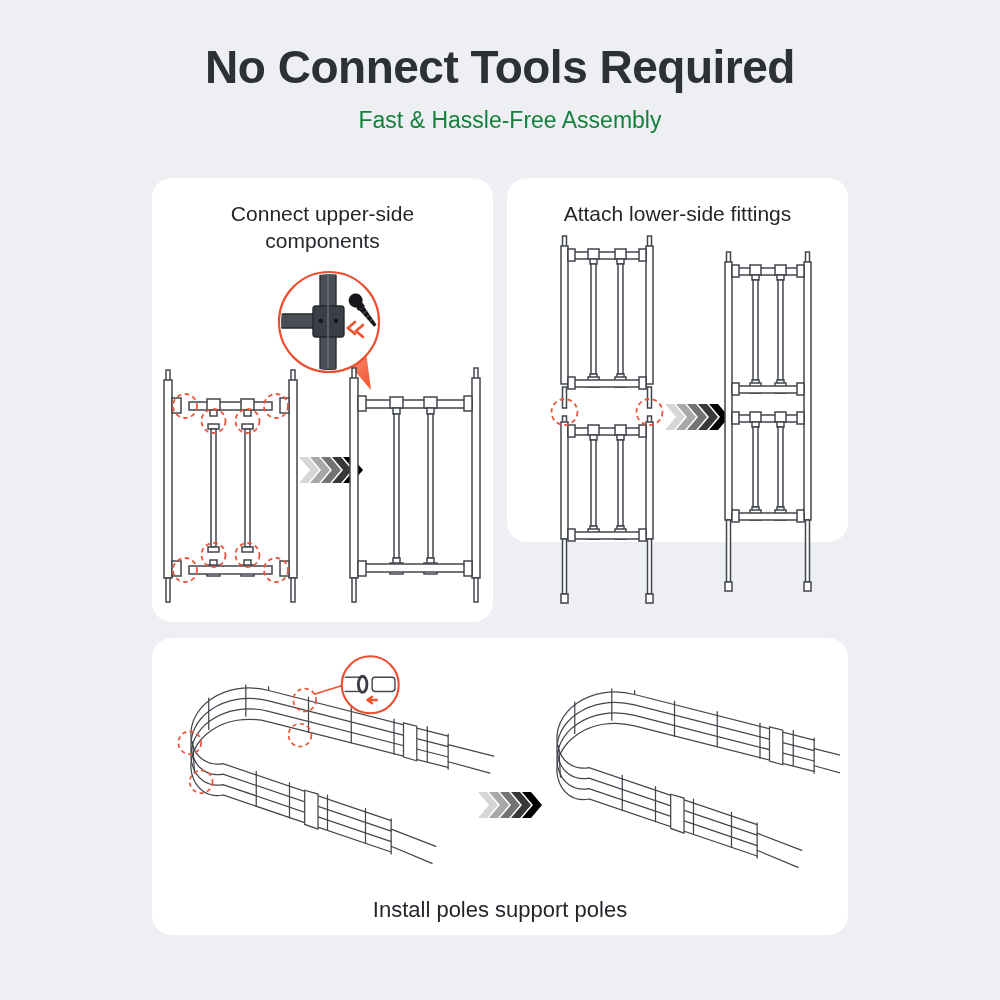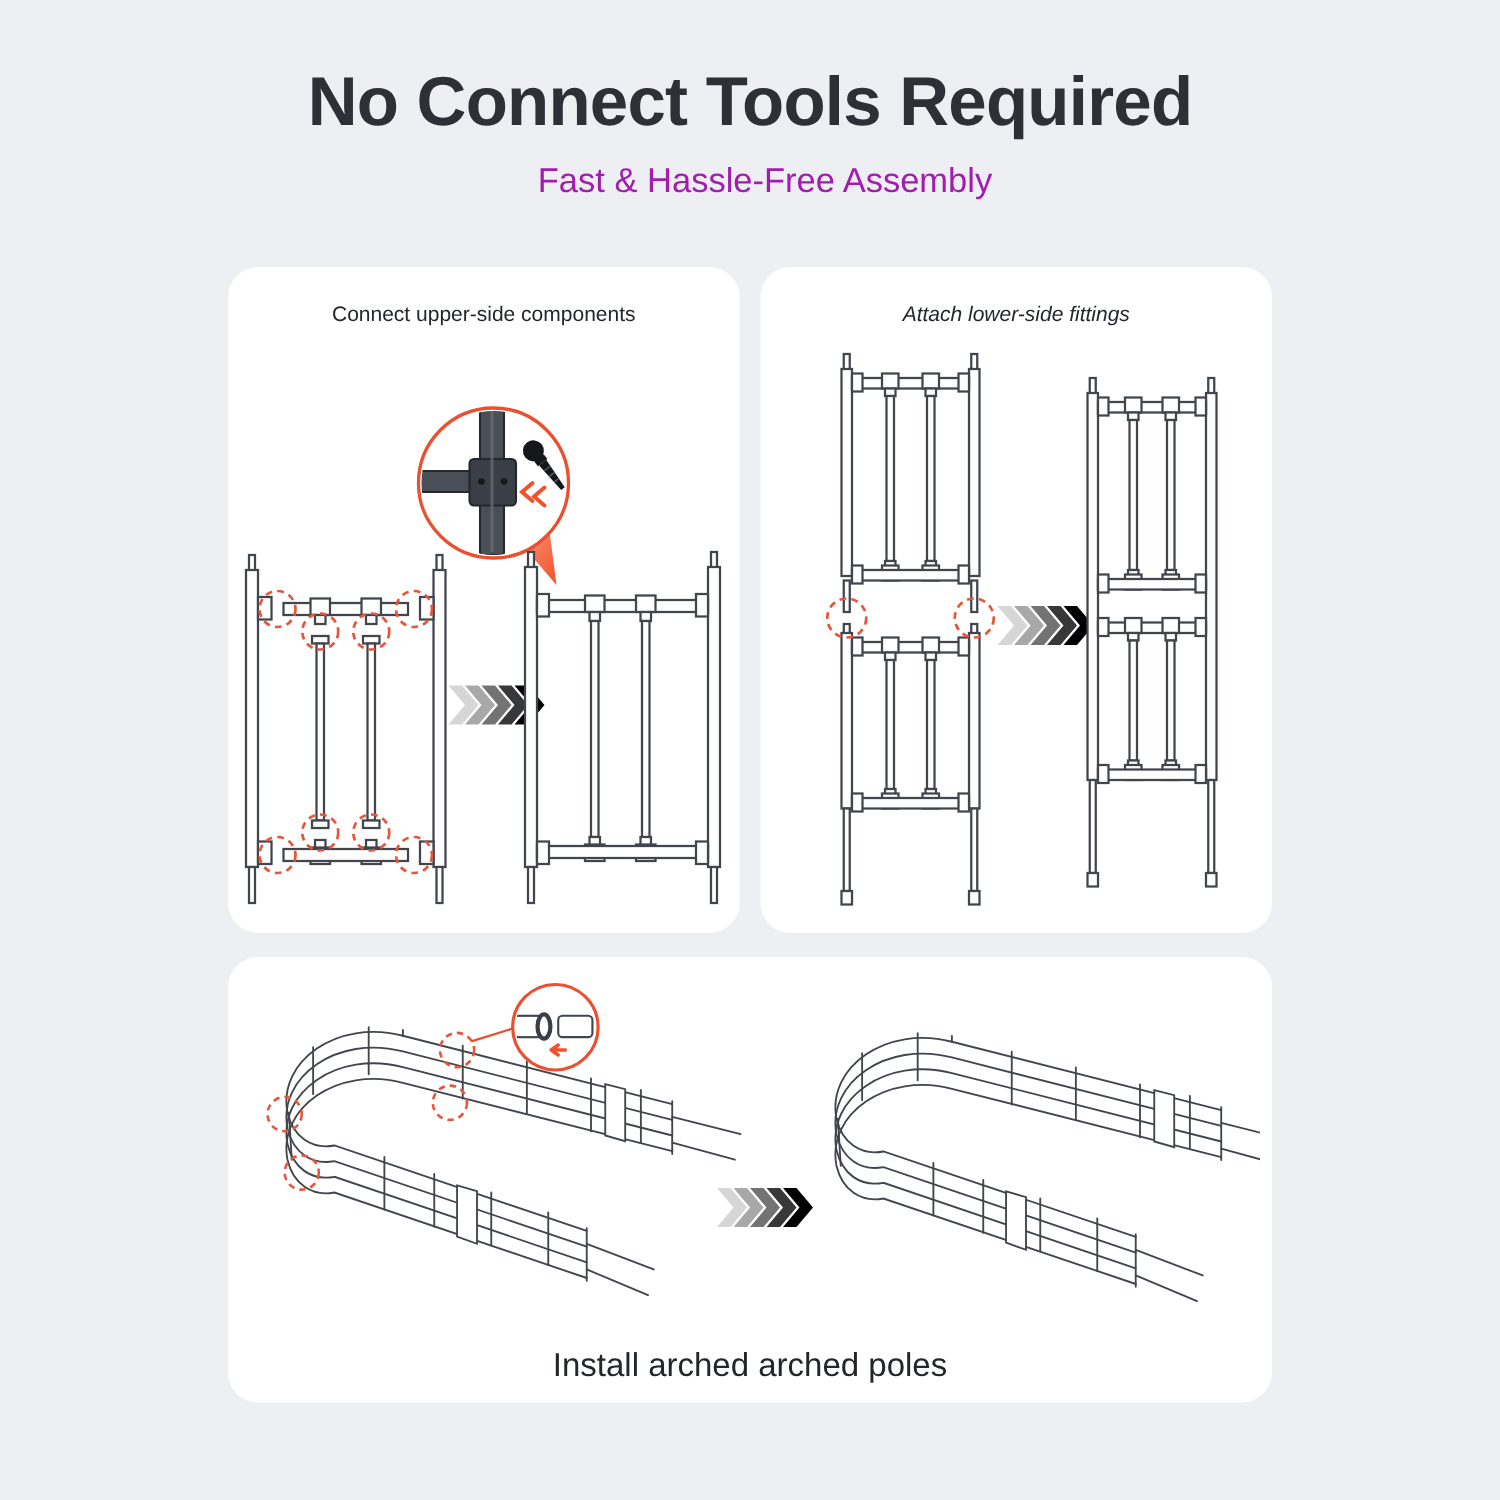--- a/index.html
+++ b/index.html
@@ -11,32 +11,32 @@
     overflow:hidden;
   }
   .stage{position:relative;width:1000px;height:1000px;}
   
   .hdr{position:absolute;left:0;top:42px;width:1000px;text-align:center;}
   .hdr h1{
     margin:0;font-size:46px;line-height:1.1;font-weight:bold;
     letter-spacing:-0.5px;color:#2d3036;
   }
   .hdr .sub{
-    margin-top:14px;font-size:23px;color:#a21caf;font-weight:400;margin-left:20px;
+    margin-top:14px;font-size:23px;color:#15803d;font-weight:400;margin-left:20px;
   }
   
   .panel{
     position:absolute;background:#ffffff;border-radius:20px;
   }
   #panel1{left:152px;top:178px;width:341px;height:444px;}
-  #panel2{left:507px;top:178px;width:341px;height:444px;font-style:italic;}
+  #panel2{left:507px;top:178px;width:341px;height:364px;}
   #panel3{left:152px;top:638px;width:696px;height:297px;}
   .cap{
     position:absolute;left:0;width:100%;text-align:center;
-    font-size:14px;line-height:1.3;color:#23262b;font-weight:500;
+    font-size:21px;line-height:1.3;color:#23262b;font-weight:500;
   }
   #panel1 .cap{top:22px;}
   #panel1 .cap span{display:inline-block;max-width:230px;}
   #panel2 .cap{top:22px;}
   #panel3 .cap{top:258px;font-size:22px;}
   .art{position:absolute;display:block;}
   #panel1 .art{left:10px;top:72px;}
   #panel2 .art{left:10px;top:56px;}
   #panel3 .art{left:8px;top:8px;}
   
@@ -341,17 +341,17 @@
         </g>
       </g>
 
       <use href="#chevRow" transform="translate(318,146)"></use>
 
       <g transform="translate(372,20) scale(0.95)">
         <use href="#railShape"></use>
       </g>
     </svg>
     <div class="cap">
-      <span>Install arched arched poles</span>
+      <span>Install poles support poles</span>
     </div>
   </div>
 
 </div>
 
 </body></html>

